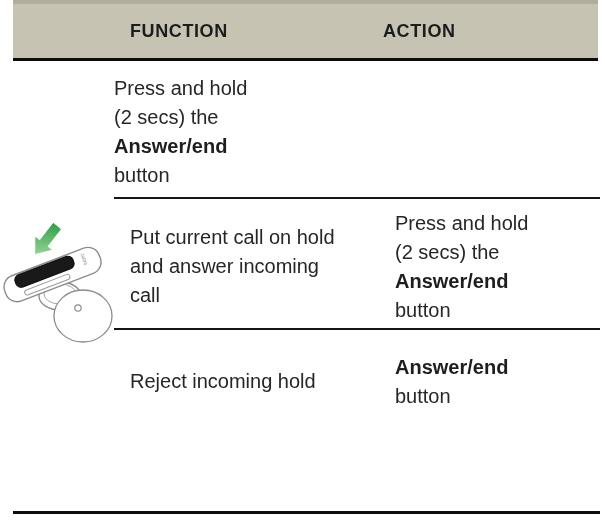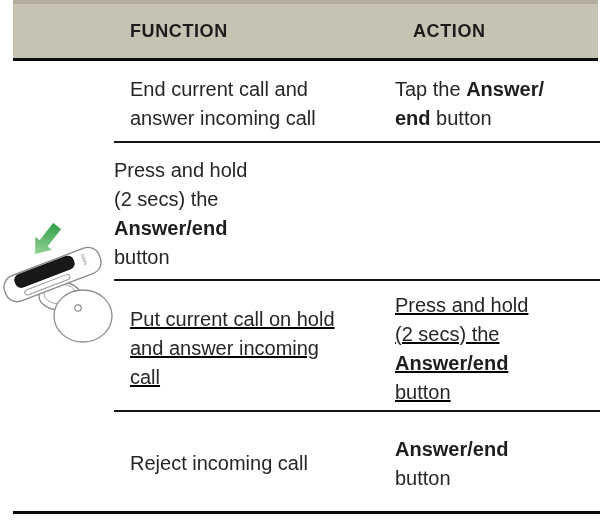--- a/index.html
+++ b/index.html
@@ -15,35 +15,35 @@
     position:absolute;left:13px;top:0;width:585px;height:58px;
     background:#c7c3b2;
     border-top:4px solid #b2ae9b;
     box-sizing:border-box;
   }
   .thead .hlabel{
     position:absolute;top:50%;transform:translateY(-46%);
     font-size:18px;font-weight:bold;letter-spacing:.6px;color:#1c1c1c;
   }
   .thead .hlabel.fn{left:117px;}
-  .thead .hlabel.ac{left:400px;}
+  .thead .hlabel.ac{left:370px;}
   .header-rule{
     position:absolute;left:13px;top:58px;width:585px;height:3px;background:#0c0c0c;
   }
   
   .rows{position:absolute;left:114px;top:61px;width:486px;}
   .row{
     display:flex;align-items:center;
     box-sizing:border-box;
     border-bottom:2px solid #161616;
     padding-top:6px;
   }
   .row.r1{min-height:82px;}
   .row.r2{min-height:138px;}
-  .row.r3{min-height:131px;text-decoration:underline;}
+  .row.r3{min-height:131px;}
   .row.r4{min-height:97px;border-bottom:none;}
   .fcell{
     width:281px;box-sizing:border-box;padding-left:16px;flex:none;
   }
   .acell{flex:1;}
   .celltext{
     font-size:20px;line-height:29px;color:#262626;white-space:pre-line;
   }
   .celltext b{font-weight:bold;color:#1e1e1e;}
   .bottom-rule{
@@ -57,30 +57,20 @@
 
 <div class="page">
 
   <div class="thead">
     <span class="hlabel fn">FUNCTION</span>
     <span class="hlabel ac">ACTION</span>
   </div>
   <div class="header-rule"></div>
 
   <div class="rows">
-    <div class="row r1">
-      <div class="fcell">
-        <div class="celltext">End current call and
-answer incoming call</div>
-      </div>
-      <div class="acell">
-        <div class="celltext"><span>Tap the </span><b>Answer/
-end</b><span> button</span></div>
-      </div>
-    </div>
     <div class="row r2">
       <div class="acell">
         <div class="celltext"><span>Press and hold
 (2 secs) the
 </span><b>Answer/end</b><span>
 button</span></div>
       </div>
     </div>
     <div class="row r3">
       <div class="fcell">
@@ -90,21 +80,21 @@
       </div>
       <div class="acell">
         <div class="celltext"><span>Press and hold
 (2 secs) the
 </span><b>Answer/end</b><span>
 button</span></div>
       </div>
     </div>
     <div class="row r4">
       <div class="fcell">
-        <div class="celltext">Reject incoming call</div>
+        <div class="celltext">Reject incoming hold</div>
       </div>
       <div class="acell">
         <div class="celltext"><b>Answer/end</b><span>
 button</span></div>
       </div>
     </div>
   </div>
 
   <div class="bottom-rule"></div>
 

